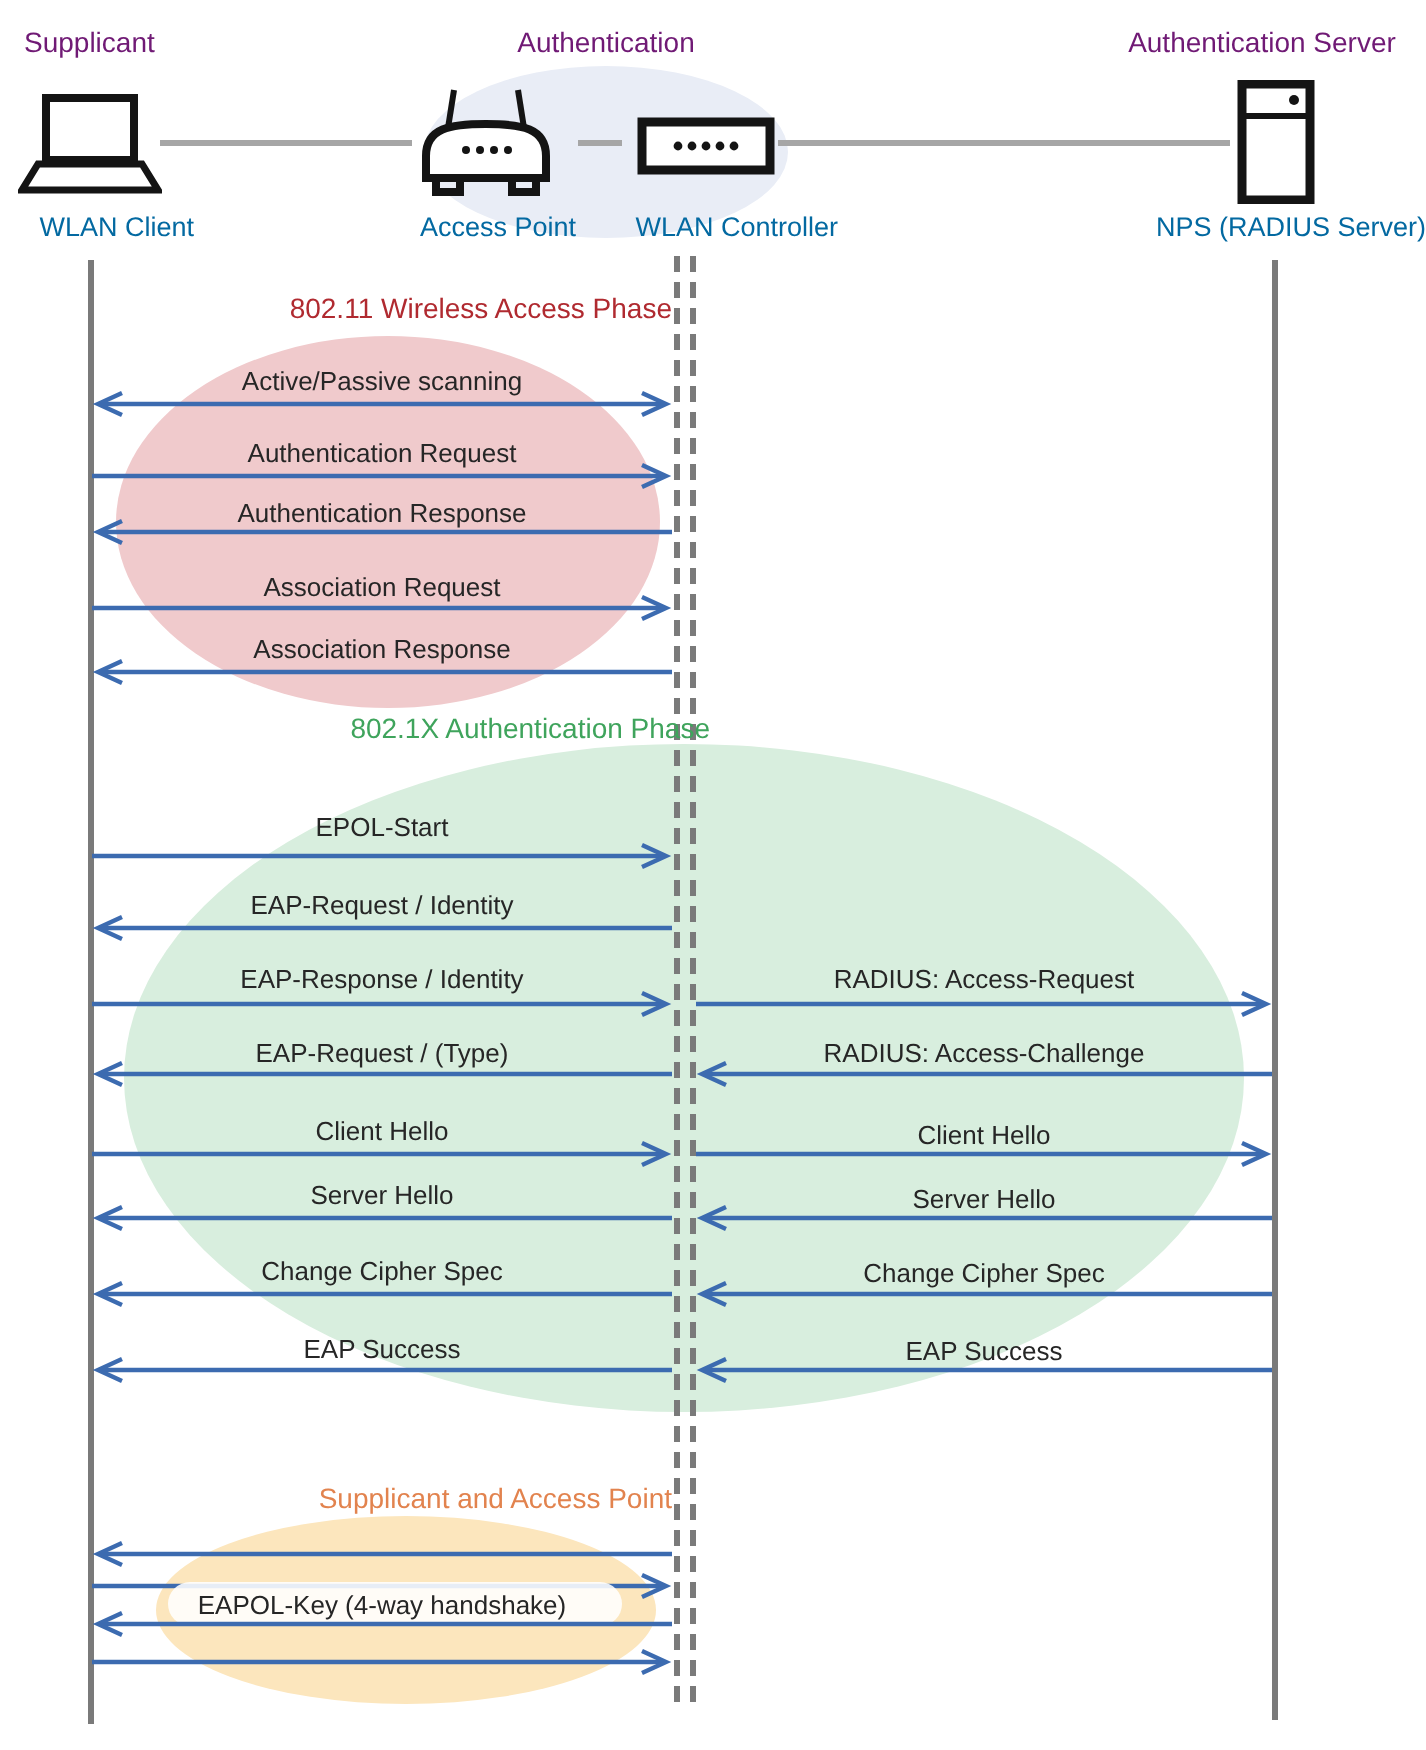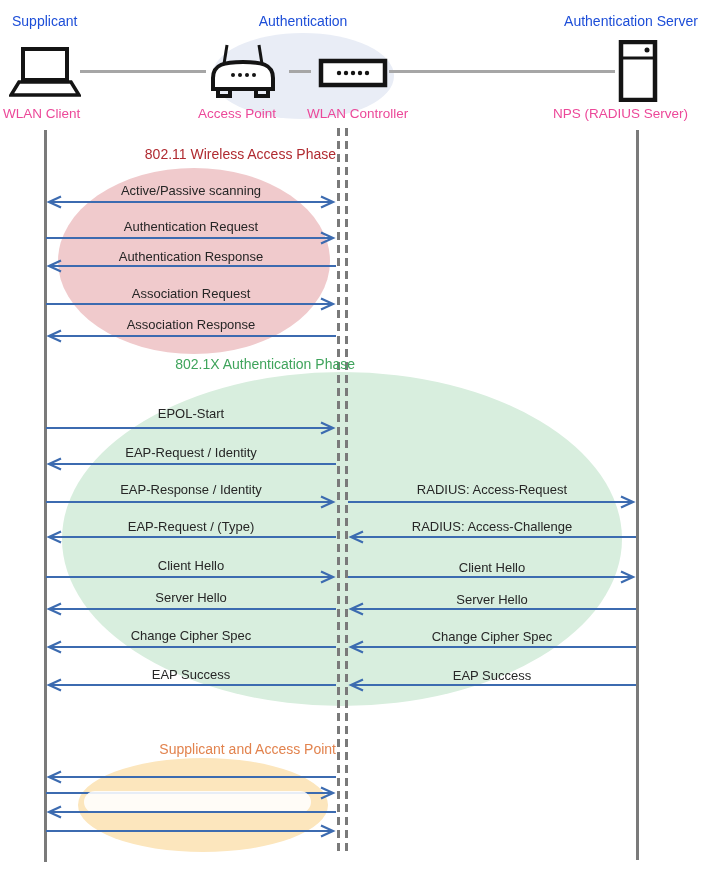--- a/index.html
+++ b/index.html
@@ -1,23 +1,23 @@
 <!DOCTYPE html>
 <html><head>
 <meta charset="utf-8">
 <style>
   html,body{margin:0;padding:0;background:#fff;}
   #canvas{
     position:relative;width:713px;height:875px;background:#fff;overflow:hidden;
     font-family:"Liberation Sans", sans-serif;color:#2b2b2b;
   }
   
-  .role{position:absolute;top:13px;font-size:14px;color:#1d4ed8;}
+  .role{position:absolute;top:13px;font-size:14px;color:#701a75;}
   .role.center{text-align:center;}
-  .dev-label{position:absolute;top:106px;font-size:13.5px;color:#ec4899;text-align:left;}
+  .dev-label{position:absolute;top:106px;font-size:13.5px;color:#0369a1;text-align:right;}
   .auth-ellipse{position:absolute;left:212px;top:33px;width:182px;height:86px;
     background:#e9edf6;border-radius:50%;}
   .conn{position:absolute;top:70px;height:3px;background:#a6a6a6;}
   .icon{position:absolute;}
   .icon svg line,.icon svg rect,.icon svg path,.icon svg polygon{stroke:#141414;}
   
   .lifeline{position:absolute;width:3px;background:#7a7a7a;}
   .lifeline.dashed{background:none;
     background-image:repeating-linear-gradient(to bottom,#7a7a7a 0px,#7a7a7a 8px,transparent 8px,transparent 13px);}
   
@@ -228,20 +228,21 @@
 
   <svg class="arr" style="left:46px;top:770px;" width="290" height="14">
     <polyline points="15,1.5 3,7 15,12.5"></polyline>
       <line x1="4" y1="7" x2="290" y2="7"></line>
   </svg>
   <svg class="arr" style="left:46px;top:786px;" width="290" height="14">
     <line x1="0" y1="7" x2="286" y2="7"></line>
       <polyline points="275,1.5 287,7 275,12.5"></polyline>
   </svg>
   <div class="pill"></div>
+  <div class="msg seg-l" style="top:795px;">EAPOL-Key (4-way handshake)</div>
   <svg class="arr" style="left:46px;top:805px;" width="290" height="14">
     <polyline points="15,1.5 3,7 15,12.5"></polyline>
       <line x1="4" y1="7" x2="290" y2="7"></line>
   </svg>
   <svg class="arr" style="left:46px;top:824px;" width="290" height="14">
     <line x1="0" y1="7" x2="286" y2="7"></line>
       <polyline points="275,1.5 287,7 275,12.5"></polyline>
   </svg>
 
 </div>

